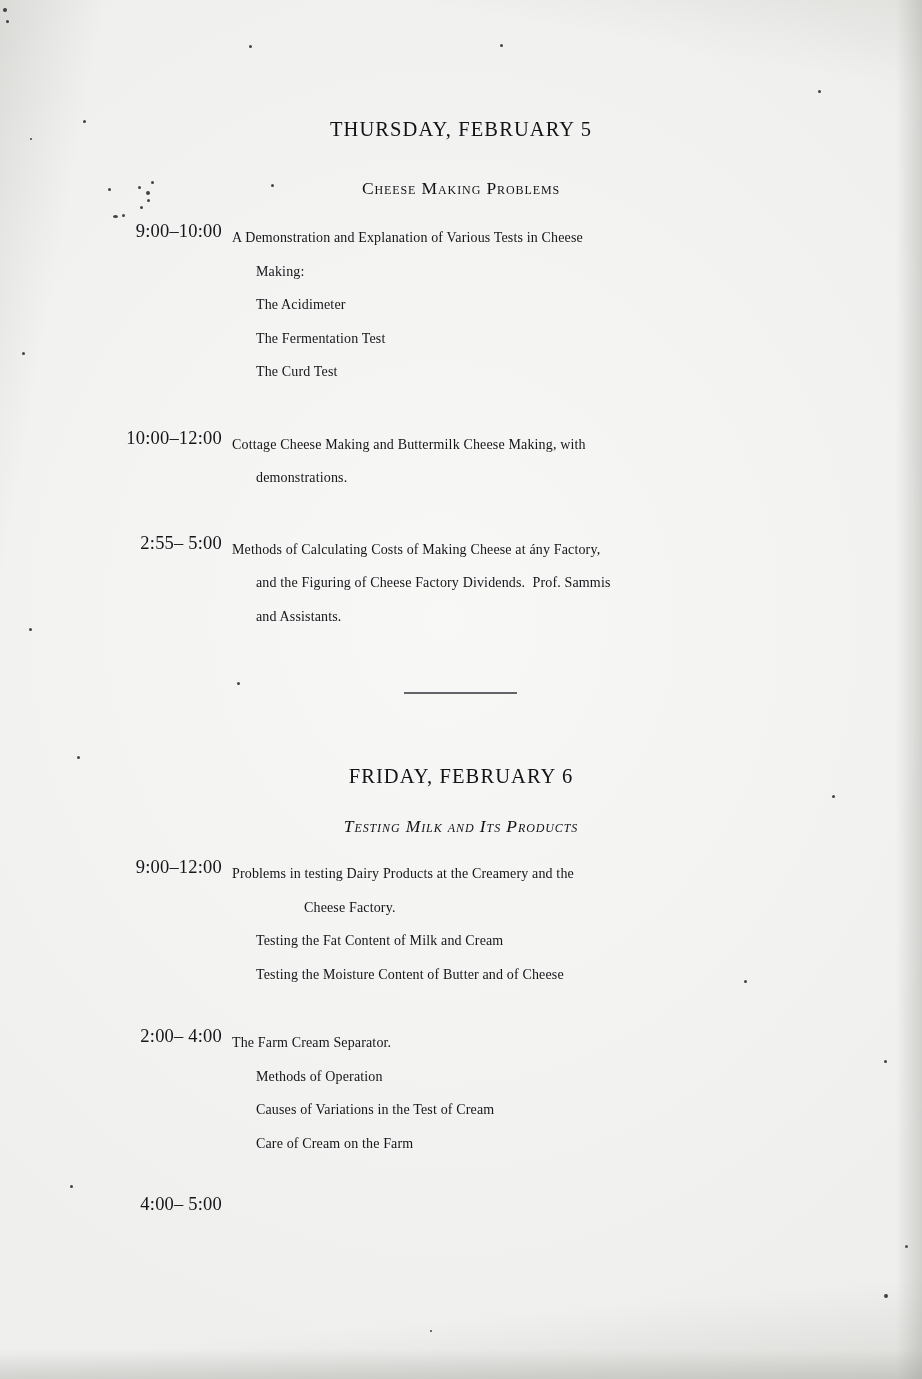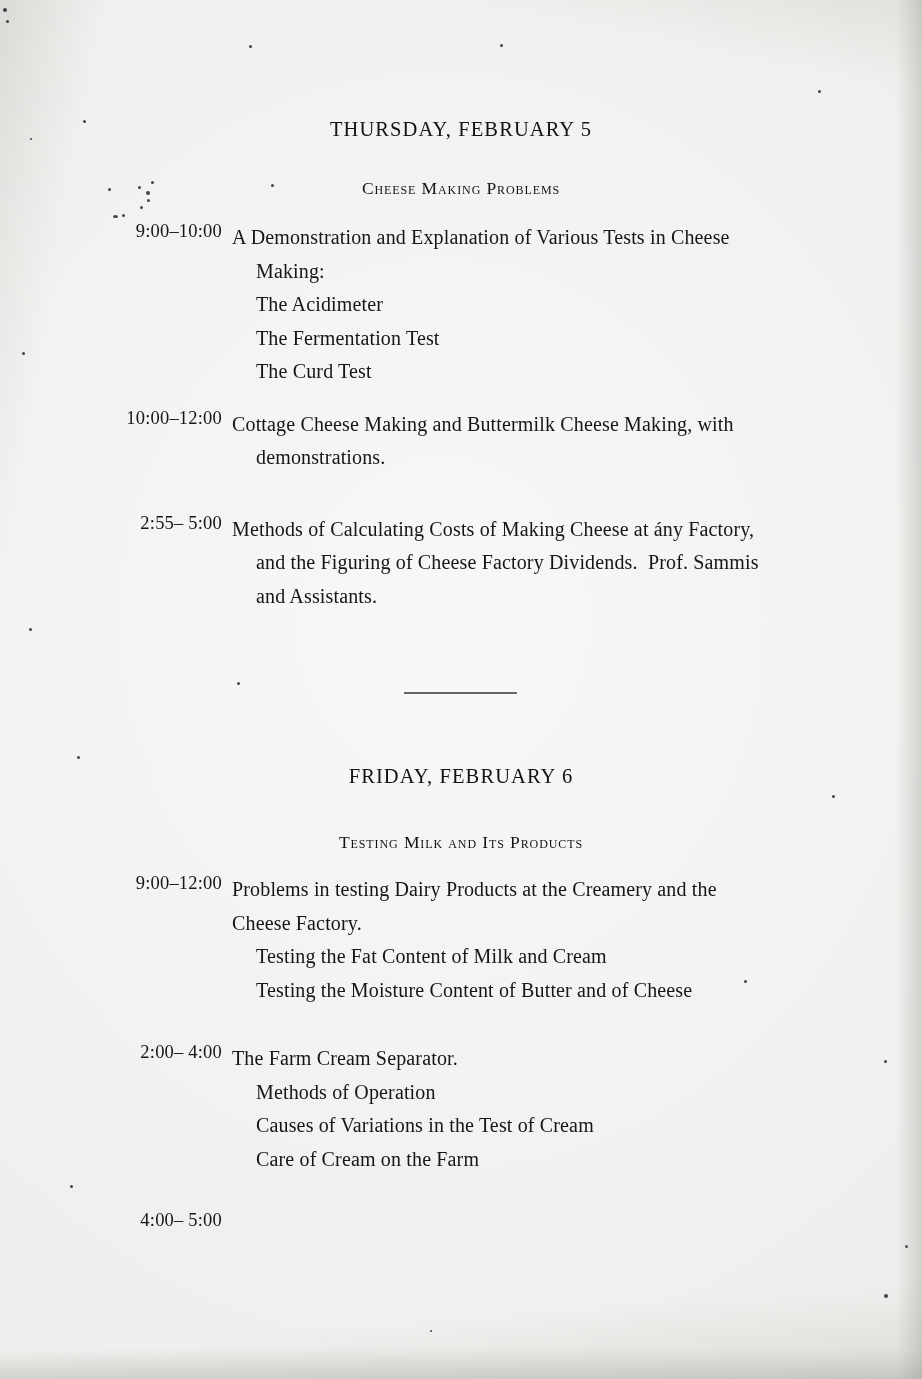--- a/index.html
+++ b/index.html
@@ -57,37 +57,37 @@
     position: absolute;
     left: 0;
     top: 0;
     width: 222px;
     text-align: right;
     font-size: 18.5px;
     white-space: pre;
     letter-spacing: 0.2px;
   }
   .entry .body {
-    font-size: 20px;
+    font-size: 14px;
     line-height: 33.5px;
     letter-spacing: 0.15px;
   }
   .entry .body .lead {
     display: block;
     text-align: justify;
     text-justify: inter-word;
   }
   .entry .body .lead.nojust { text-align: left; }
 
   .sub {
     display: block;
     white-space: pre;
   }
   .sub.i1 { margin-left: 24px; }   
-  .sub.i2 { }
+  .sub.i2 { margin-left: 72px; }
 
   
   .divider {
     position: absolute;
     left: 404px;
     top: 692px;
     width: 113px;
     height: 2px;
     background: #4a4a50;
     opacity: 0.85;
@@ -130,21 +130,21 @@
         <span class="time">9:00–10:00</span>
         <div class="body">
           <span class="lead">A Demonstration and Explanation of Various Tests in Cheese</span>
           <span class="sub i1">Making:</span>
           <span class="sub i1">The Acidimeter</span>
           <span class="sub i1">The Fermentation Test</span>
           <span class="sub i1">The Curd Test</span>
         </div>
       </div>
 
-      <div class="entry" style="margin-top:19px;">
+      <div class="entry" style="margin-top:39px;">
         <span class="time">10:00–12:00</span>
         <div class="body">
           <span class="lead">Cottage Cheese Making and Buttermilk Cheese Making, with</span>
           <span class="sub i1">demonstrations.</span>
         </div>
       </div>
 
       <div class="entry" style="margin-top:38px;">
         <span class="time">2:55– 5:00</span>
         <div class="body">
@@ -154,21 +154,21 @@
         </div>
       </div>
     </div>
 
     <div class="divider"></div>
 
     <div style="position:absolute; left:0; top:765px; width:922px;">
 
       <div class="day-title">FRIDAY, FEBRUARY 6</div>
 
-      <div class="section-title" style="margin-top:44px;">Testing Milk and Its Products</div>
+      <div class="section-title" style="margin-top:28px;font-style:italic;">Testing Milk and Its Products</div>
 
       <div class="entry" style="margin-top:20px;">
         <span class="time">9:00–12:00</span>
         <div class="body">
           <span class="lead">Problems in testing Dairy Products at the Creamery and the</span>
           <span class="sub i2">Cheese Factory.</span>
           <span class="sub i1">Testing the Fat Content of Milk and Cream</span>
           <span class="sub i1">Testing the Moisture Content of Butter and of Cheese</span>
         </div>
       </div>

